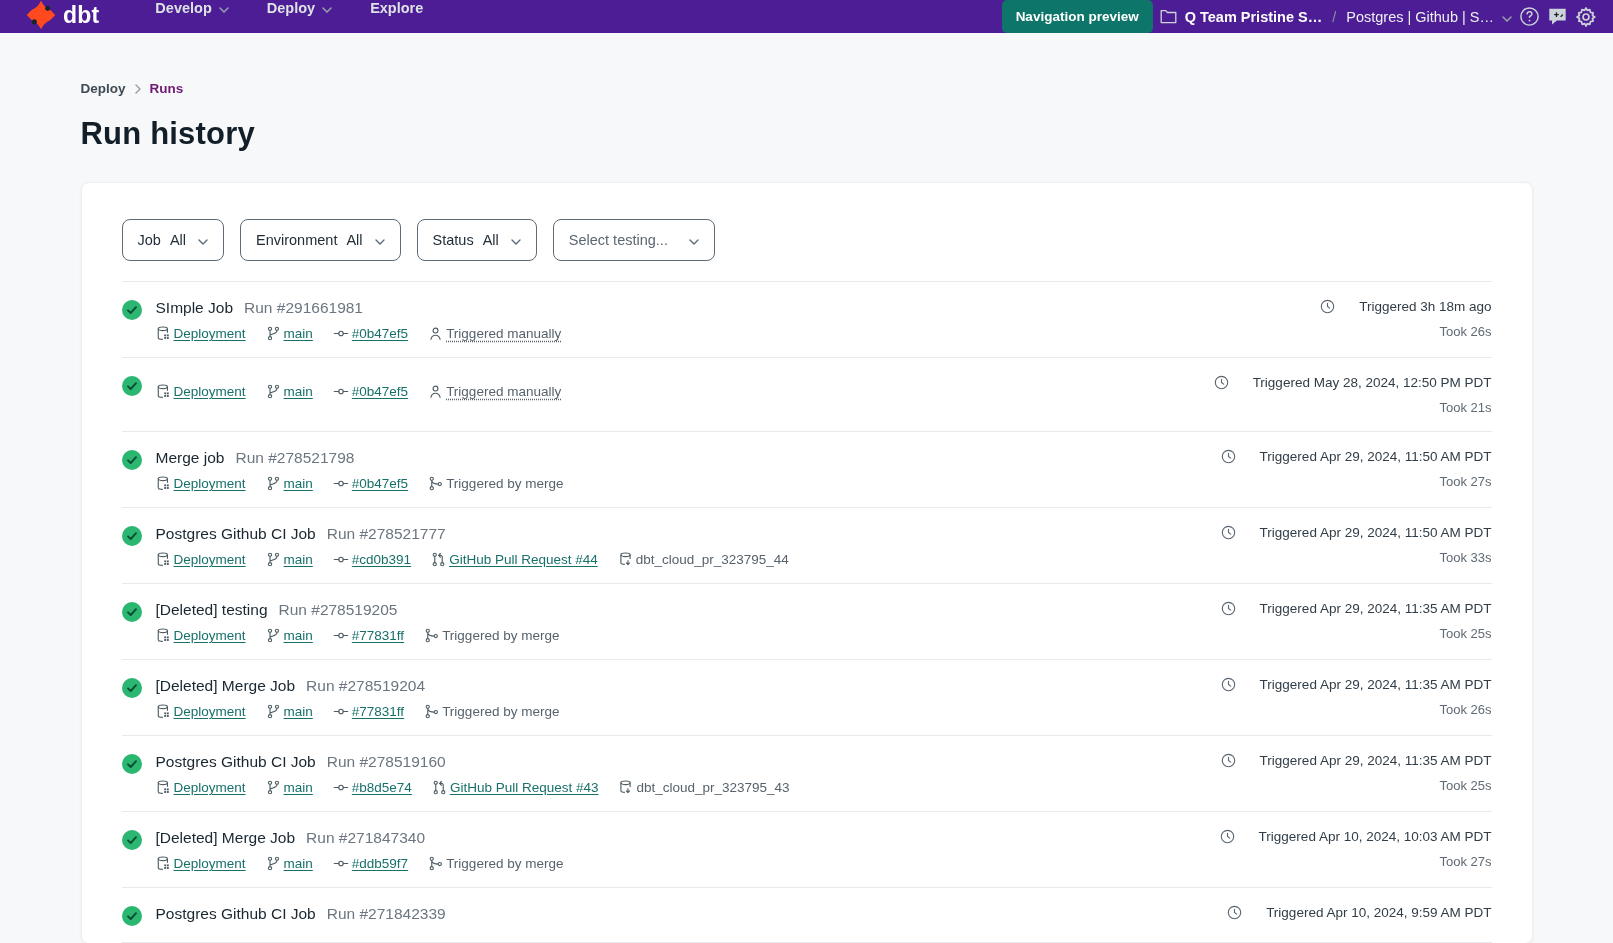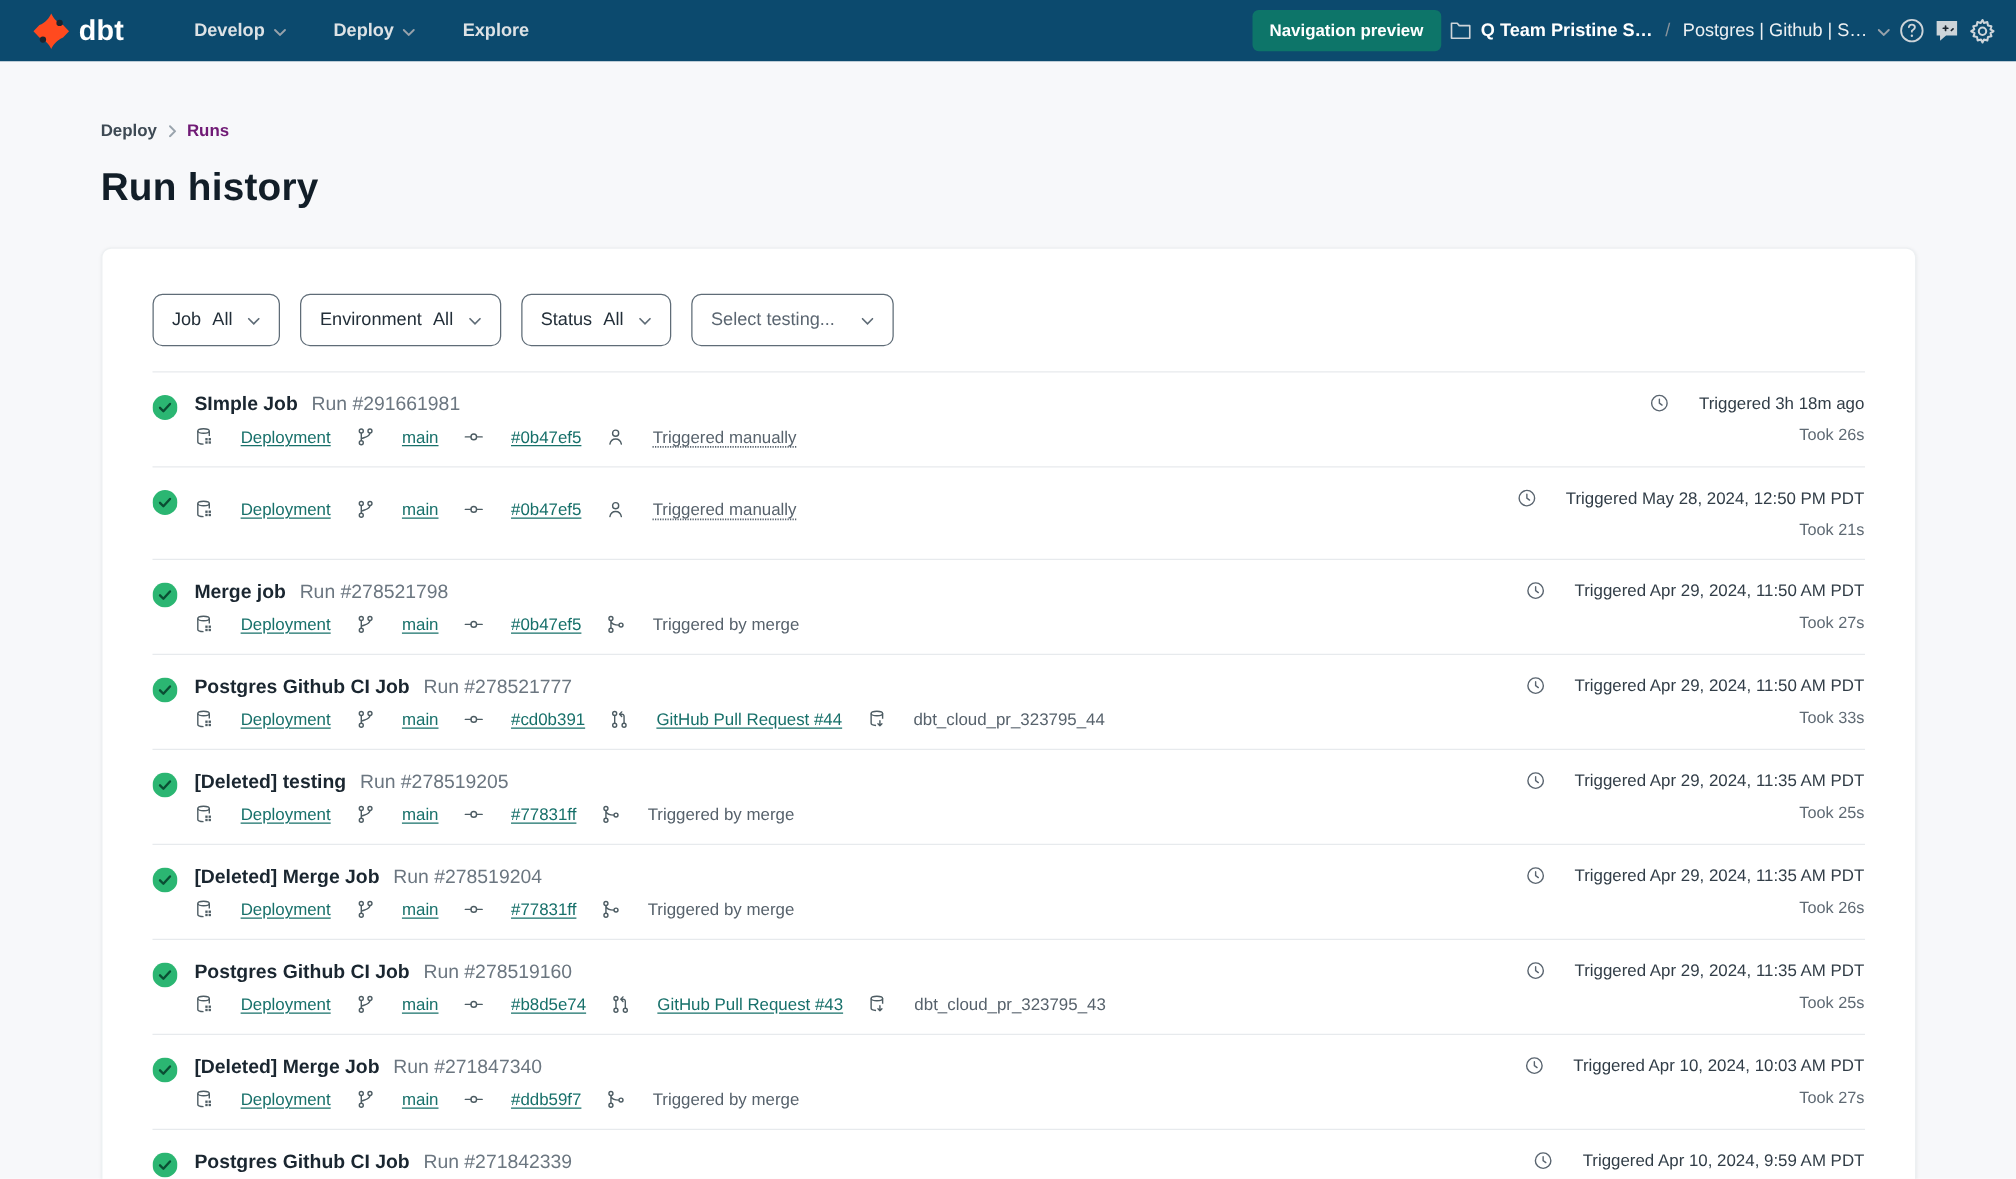--- a/index.html
+++ b/index.html
@@ -4,24 +4,24 @@
 <style>
   * { box-sizing: border-box; margin: 0; padding: 0; }
   html, body { width: 1613px; height: 943px; overflow: hidden; }
   body {
     font-family: "Liberation Sans", "DejaVu Sans", sans-serif;
     background: #f7f8fa;
     color: #1a2630;
   }
   
   .topnav {
-    height: 49px;
-    background: #0c4a6e;
+    height: 33px;
+    background: #4c1d95;
     display: flex;
-    align-items: center;
+    align-items: flex-start;
     padding: 0 16px 0 26px;
     color: #e4e8ea;
   }
   .brand { display: flex; align-items: center; gap: 7px; cursor: pointer; }
   .brand-text { font-size: 23px; font-weight: 700; color: #fff; letter-spacing: .2px; }
   .nav-items { display: flex; align-items: center; margin-left: 56px; gap: 38px; }
   .nav-item {
     display: inline-flex; align-items: center; gap: 7px;
     font-size: 14.5px; font-weight: 600; color: #dde2e5; cursor: pointer;
   }
@@ -62,24 +62,24 @@
     font-family: inherit; font-size: 14.5px; color: #222e38; cursor: pointer;
   }
   .filter-btn .chev { color: #5f6c77; margin-left: 3px; }
   .filter-btn.placeholder { color: #5b6671; min-width: 132px; }
   .filter-btn.placeholder .chev { margin-left: 12px; }
   
   .run-row { display: flex; align-items: flex-start; padding: 17px 0 16px; border-bottom: 1px solid #e7eaed; }
   .status-icon { margin: 1px 14px 0 0; flex: none; display: inline-flex; }
   .run-main { flex: 1; min-width: 0; }
   .run-title-line { display: flex; align-items: baseline; }
-  .run-name { font-size: 15.5px; font-weight: 700; color: #1a2630; cursor: pointer; }
+  .run-name { font-size: 15.5px; font-weight: 400; color: #1a2630; cursor: pointer; }
   .run-number { font-size: 15.5px; font-weight: 400; color: #6b7680; margin-left: 11px; }
   .run-details { display: flex; align-items: center; gap: 20px; margin-top: 9px; font-size: 13.5px; color: #57626c; }
-  .detail { display: inline-flex; align-items: center; gap: 22px; white-space: nowrap; }
+  .detail { display: inline-flex; align-items: center; gap: 3px; white-space: nowrap; }
   .detail svg { color: #4d5c63; flex: none; }
   .detail a { color: #17706a; text-decoration: underline; text-underline-offset: 2px; cursor: pointer; }
   .dotted { text-decoration: underline dotted; text-underline-offset: 3px; }
   .run-right { text-align: right; min-width: 270px; flex: none; }
   .triggered { display: flex; justify-content: flex-end; align-items: center; gap: 24px; font-size: 13.5px; color: #313d47; }
   .triggered svg { color: #5a6570; }
   .took { margin-top: 10px; font-size: 13px; color: #5f6a74; }
 </style>
 </head>
 <body>

